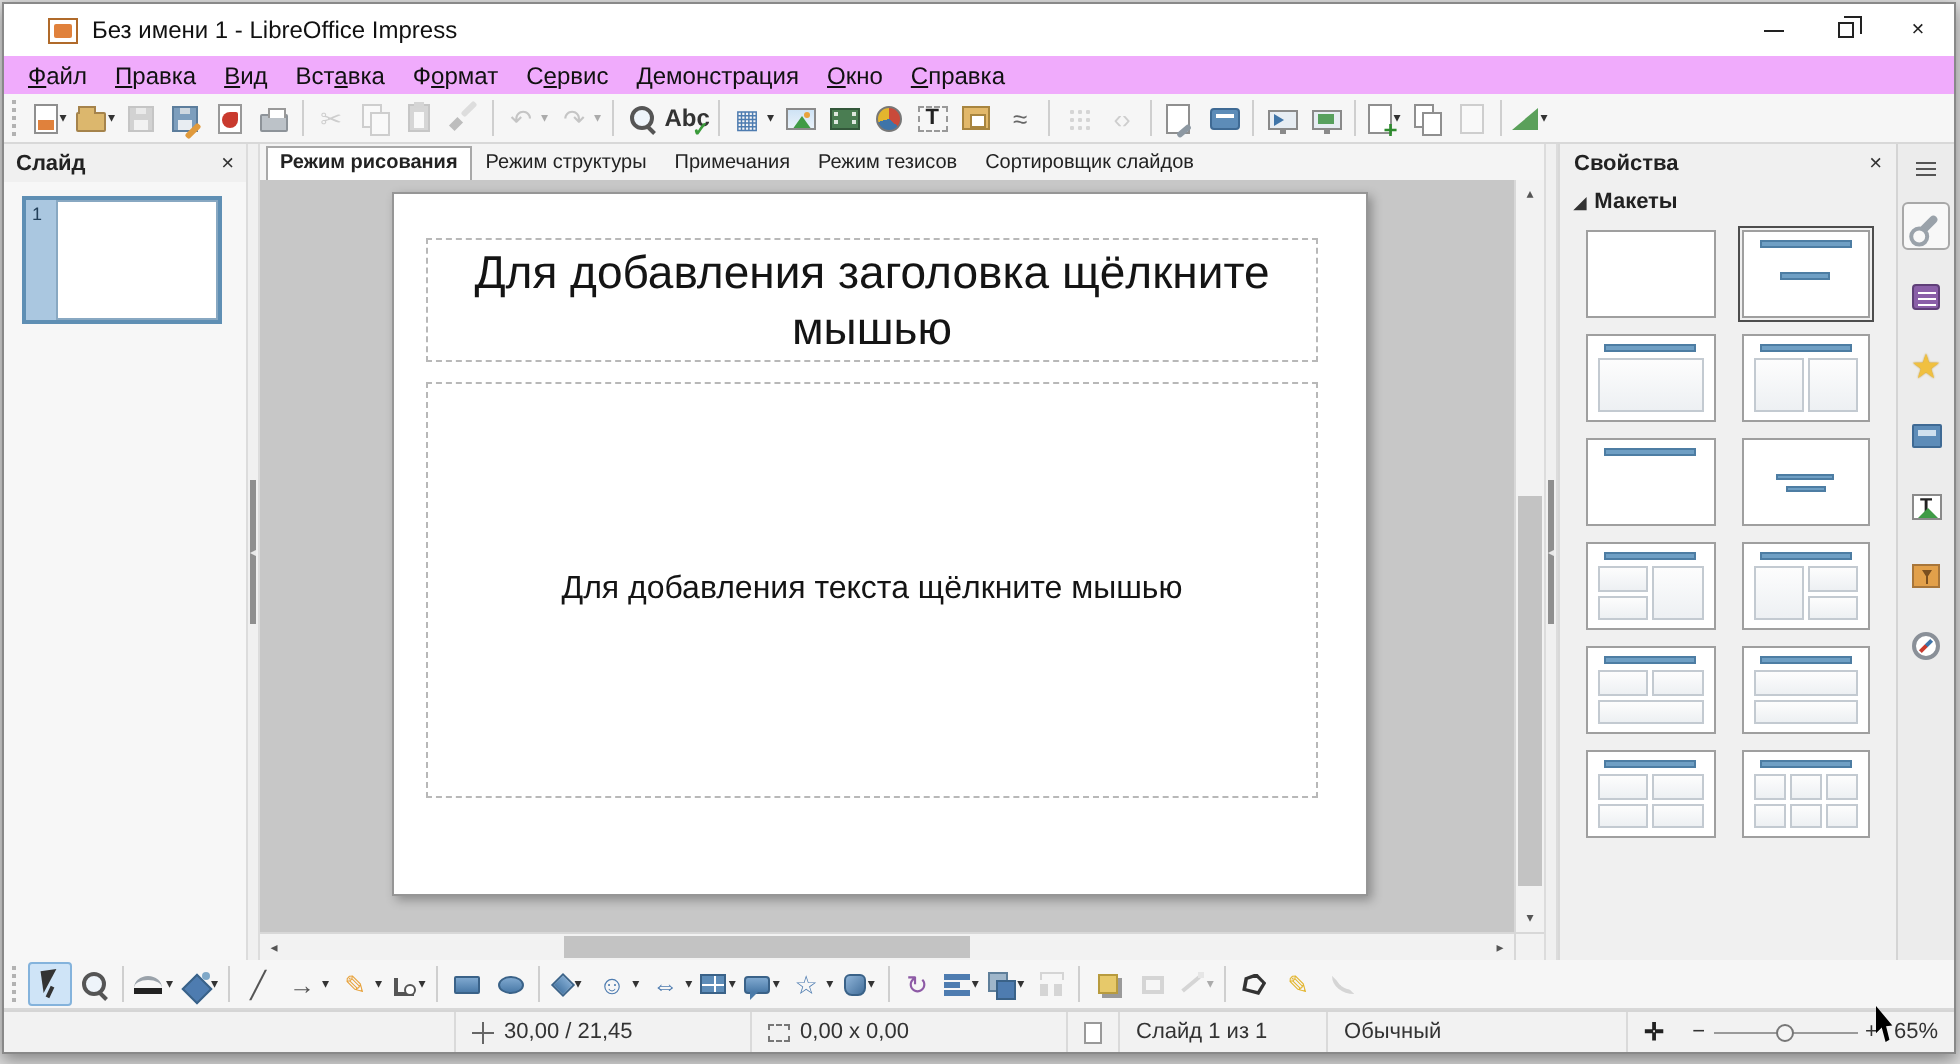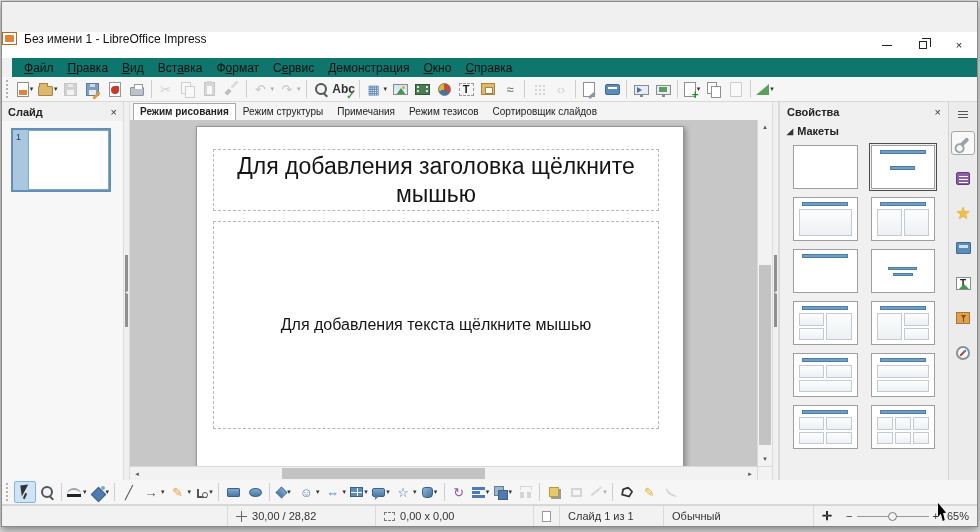--- a/index.html
+++ b/index.html
@@ -1,31 +1,31 @@
 <!DOCTYPE html>
 <html><head>
 <meta charset="utf-8">
 <style>
   html,body{margin:0;padding:0;width:980px;height:532px;background:#dcdcdc;font-family:"Liberation Sans",sans-serif;-webkit-font-smoothing:antialiased;}
   *{box-sizing:border-box;}
   .window{position:absolute;left:1px;top:1px;width:977px;height:526px;background:#f0f0f0;border:1px solid #898989;box-shadow:0 3px 8px rgba(0,0,0,.4);display:flex;flex-direction:column;overflow:hidden;}
 
   
-  .titlebar{height:26px;background:#fff;display:flex;padding-left:0;flex:0 0 auto;margin-top:30px;}
+  .titlebar{height:26px;background:#fff;display:flex;align-items:center;padding-left:22px;flex:0 0 auto;}
   .app-icon{width:15px;height:13px;border:1px solid #b06a2a;background:#fff;position:relative;}
   .app-icon::after{content:"";position:absolute;left:2px;top:2px;right:2px;bottom:2px;background:#e0813c;border-radius:1px;}
   .title-text{font-size:12px;color:#111;margin-left:7px;}
   .win-btns{margin-left:auto;display:flex;height:100%;}
   .win-btn{width:36px;height:100%;display:flex;align-items:center;justify-content:center;font-size:11px;color:#222;}
   .g-min{width:10px;height:1px;background:#222;}
   .g-restore{width:8px;height:8px;border:1px solid #222;position:relative;background:#fff;}
   .g-restore::before{content:"";position:absolute;left:2px;top:-4px;width:8px;height:8px;border:1px solid #222;border-bottom:none;border-left:none;}
 
   
-  .menubar{height:19px;background:#0f766e;display:flex;align-items:center;padding-left:5px;flex:0 0 auto;margin-left:10px;}
+  .menubar{height:19px;background:#f0abfc;display:flex;align-items:center;padding-left:5px;flex:0 0 auto;}
   .menu-item{font-size:12px;color:#111;padding:1px 7px;cursor:default;}
   .menu-item u{text-decoration:underline;}
 
   
   .toolbar{height:25px;background:#f6f6f6;border-bottom:1px solid #d8d8d8;display:flex;align-items:center;padding:0 3px;flex:0 0 auto;}
   .tb-handle{width:4px;height:18px;border-left:2px dotted #b2b2b2;margin:0 4px 0 1px;}
   .tbi{height:22px;min-width:22px;display:flex;align-items:center;justify-content:center;padding:0 2px;border-radius:2px;position:relative;}
   .tbi.active{background:#cfe4f7;border:1px solid #84b3dc;}
   .tbi.dis{opacity:.38;filter:grayscale(1);}
   .ico{width:18px;height:16px;display:flex;align-items:center;justify-content:center;font-size:13px;line-height:1;position:relative;}
@@ -664,21 +664,21 @@
       </span>
       <span class="tbi dis">
         <span class="ico i-tocurve"></span>
       </span>
     </div>
 
   <div class="statusbar">
     <div class="sb-cell sb-fill"></div>
     <div class="sb-cell" style="width:148px">
       <span class="st-pos-ico"></span>
-      <span>30,00 / 28,82</span>
+      <span>30,00 / 21,45</span>
     </div>
     <div class="sb-cell" style="width:158px">
       <span class="st-size-ico"></span>
       <span>0,00 x 0,00</span>
     </div>
     <div class="sb-cell" style="width:26px;justify-content:center">
       <span class="st-mod-ico"></span>
     </div>
     <div class="sb-cell" style="width:104px">
       <span>Слайд 1 из 1</span>

